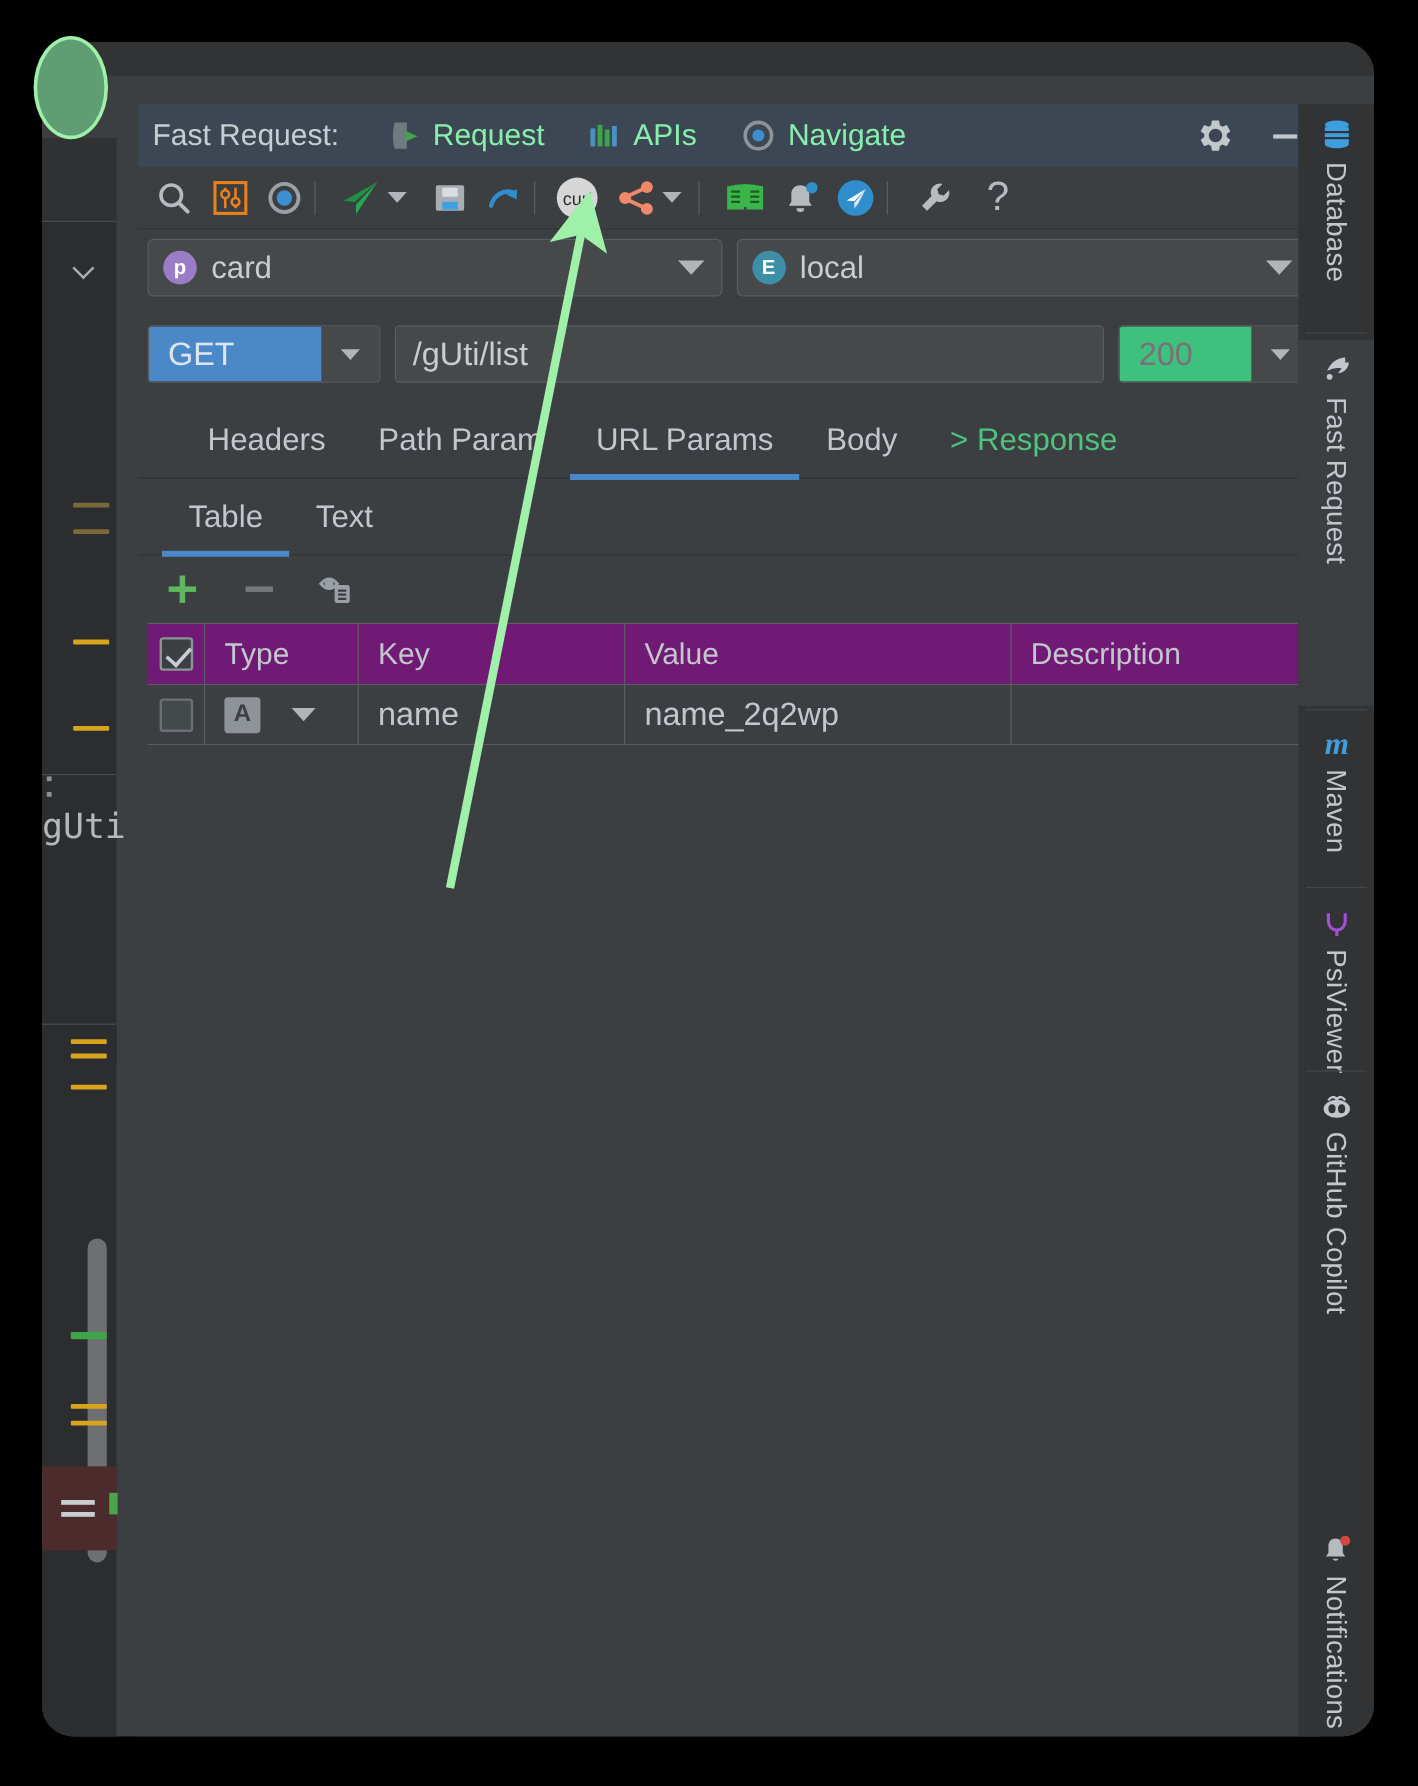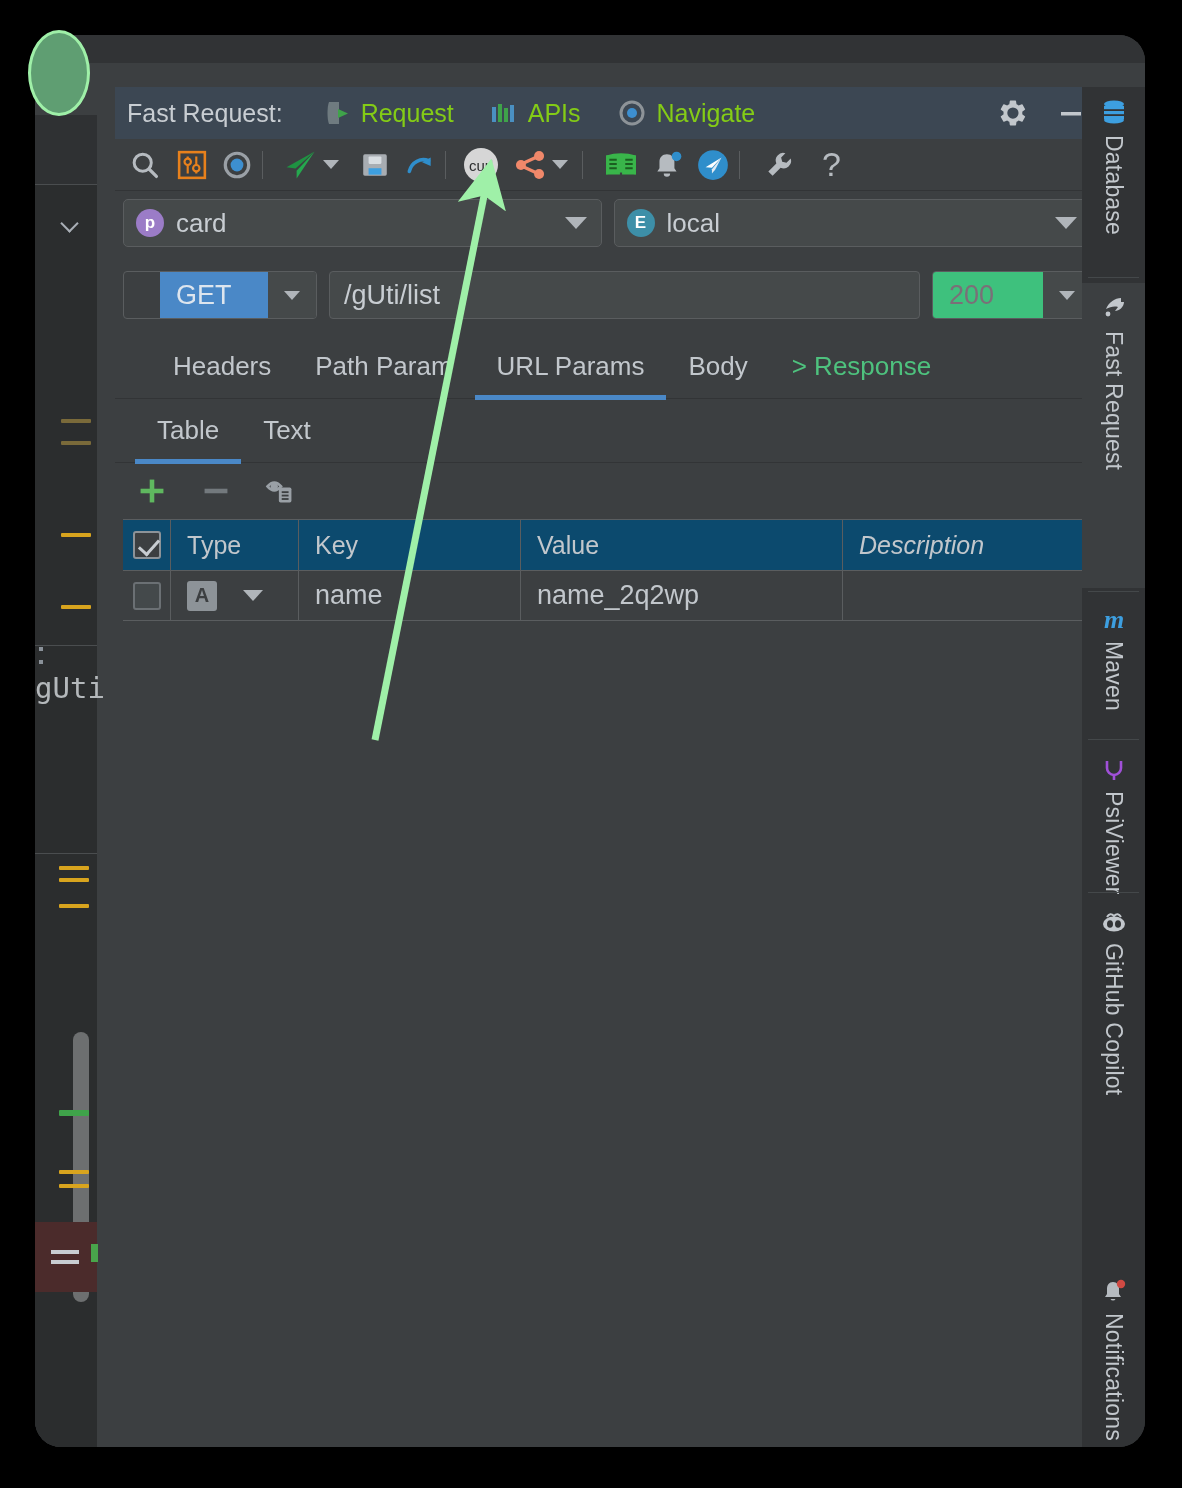--- a/index.html
+++ b/index.html
@@ -111,21 +111,21 @@
     position:absolute; left:0; top:0; width:985px; height:52px;
     background:#3c4753;
     display:flex; align-items:center;
   }
   .tw-title {
     color:#c8cdd2; font-size:25px; margin-left:12px; margin-right:20px;
     white-space:nowrap;
   }
   .tw-tab {
     position:relative; display:flex; align-items:center; gap:10px;
-    height:68px; padding:0 18px; color:#84cc16; font-size:25px;
+    height:68px; padding:0 18px; color:#86efac; font-size:25px;
     white-space:nowrap; cursor:default;
   }
   .tw-tab.active::after {
     content:""; position:absolute; left:10px; right:10px; bottom:0;
     height:5px; background:#4a88c7; border-radius:3px;
   }
   .tw-header-right {
     position:absolute; right:14px; top:0; height:52px;
     display:flex; align-items:center; gap:28px;
   }
@@ -174,21 +174,21 @@
     width:0;height:0;border-left:11px solid transparent;border-right:11px solid transparent;
     border-top:12px solid #b0b5ba;
   }
 
   .req-row2 {
     position:absolute; left:0; top:176px; width:985px; height:64px;
     display:flex; align-items:center; padding:0 8px; gap:12px;
   }
   .method-box {
     width:194px; height:48px; display:flex; border:1px solid #5a5d5f; border-radius:4px;
-    overflow:hidden; flex:none;padding-left:36px;
+    overflow:hidden; flex:none;
   }
   .method-val {
     flex:1; background:#4a88c7; color:#dde5ee; font-size:27px;
     display:flex; align-items:center; padding-left:16px;
   }
   .method-arrow-box {
     width:48px; background:#45494a; display:flex; align-items:center; justify-content:center;
   }
   .url-box {
     flex:1; height:48px; background:#45494a; border:1px solid #5a5d5f; border-radius:4px;
@@ -241,40 +241,40 @@
   
   .tbl-toolbar {
     position:absolute; left:0; top:376px; width:985px; height:56px;
     display:flex; align-items:center; padding-left:14px; gap:18px;
   }
   .tt-btn { width:46px;height:46px;display:flex;align-items:center;justify-content:center; }
 
   
   .tbl { position:absolute; left:8px; top:432px; width:1008px; }
   .thead {
-    display:flex; height:52px; background:#0c4a6e;
+    display:flex; height:52px; background:#701a75;
     border-top:1px solid #5a5d5f; border-bottom:1px solid #5a5d5f;
   }
   .th {
     display:flex; align-items:center; padding-left:16px;
     color:#c2c7cc; font-size:25px; border-right:1px solid #5a5d5f;
   }
   .trow {
     display:flex; height:50px; background:#3c3f41;
     border-bottom:1px solid #5a5d5f;
   }
   .td {
     display:flex; align-items:center; padding-left:16px;
     color:#c2c7cc; font-size:27px; border-right:1px solid #5a5d5f;
   }
   .c-check { width:48px; justify-content:center; padding-left:0; flex:none;}
   .c-type  { width:128px; flex:none; }
   .c-key   { width:222px; flex:none; }
   .c-value { width:322px; flex:none; }
-  .c-desc  { width:280px; flex:none; border-right:none;font-style:italic; }
+  .c-desc  { width:280px; flex:none; border-right:none; }
 
   .chk {
     width:28px;height:28px;border:2px solid #8d9398;border-radius:3px;
     background:#3c3f41; position:relative;
   }
   .chk.checked::after {
     content:""; position:absolute; left:8px; top:2px; width:9px; height:17px;
     border-right:3px solid #c8cdd2; border-bottom:3px solid #c8cdd2;
     transform:rotate(42deg);
   }

